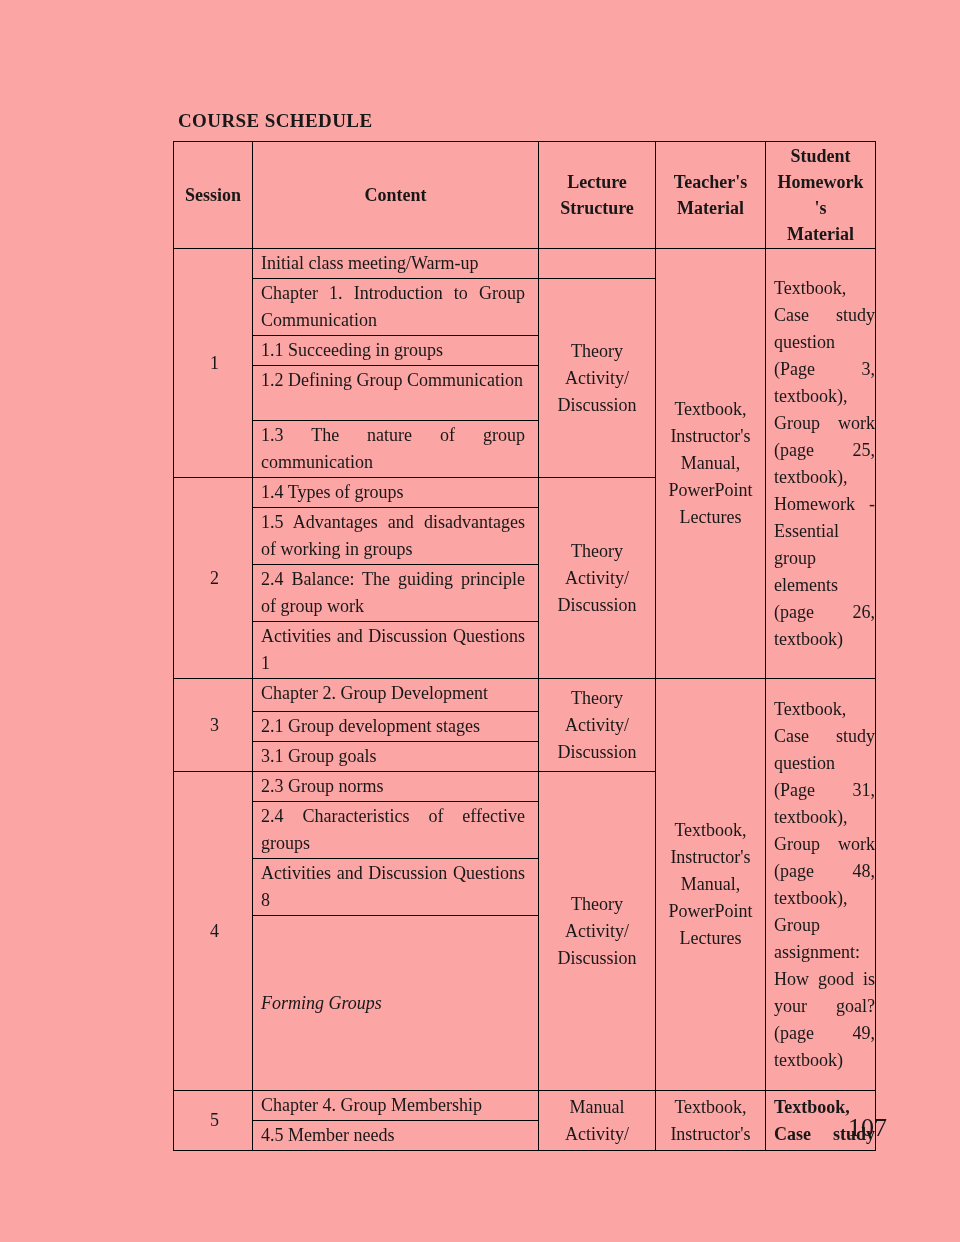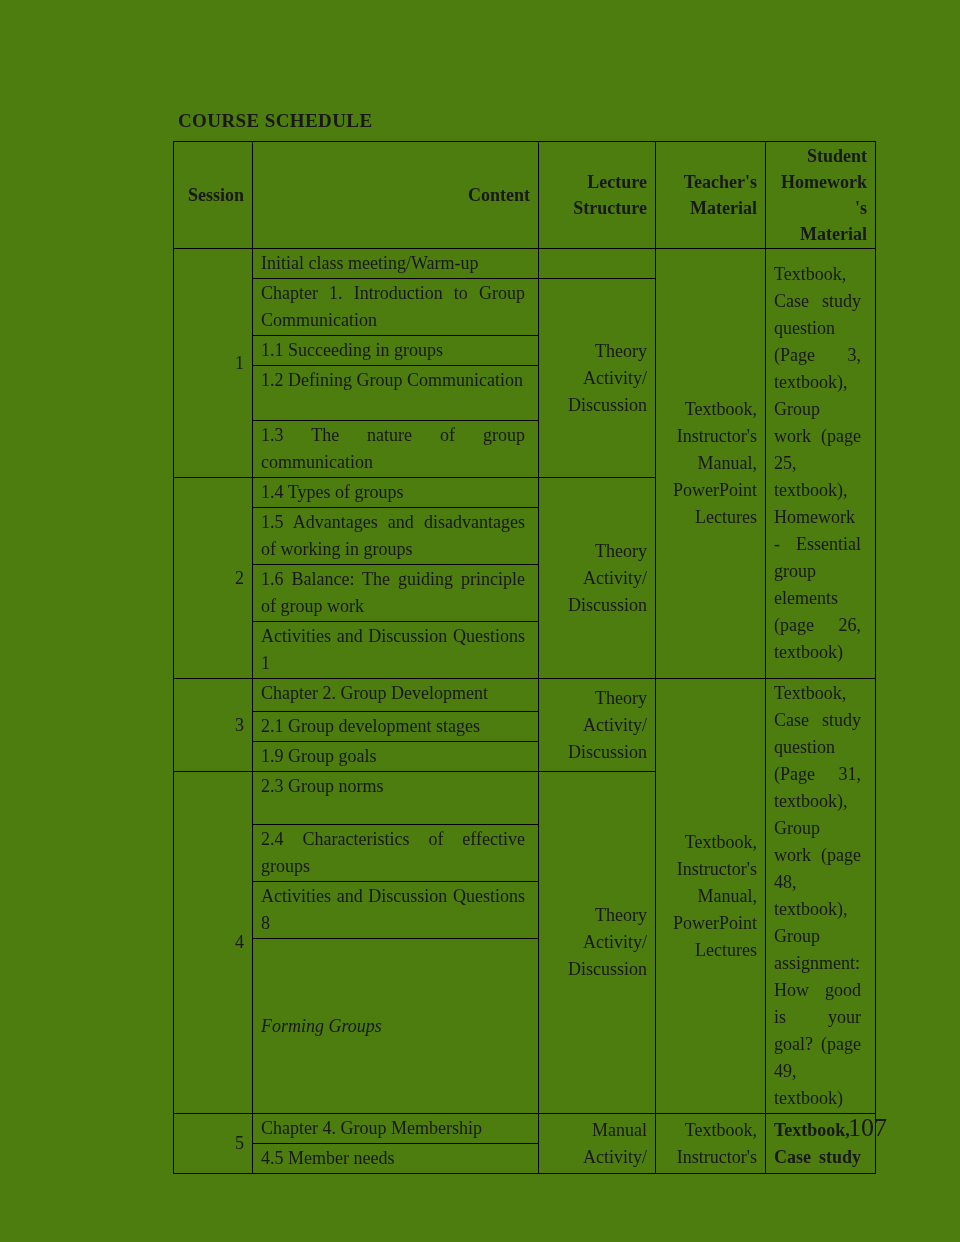--- a/index.html
+++ b/index.html
@@ -2,54 +2,54 @@
 <html><head>
 <meta charset="utf-8">
 <style>
   * { margin:0; padding:0; box-sizing:border-box; }
   html,body { background:#ffffff; }
   body {
     width:960px; height:1242px; position:relative;
     font-family:"Liberation Serif","DejaVu Serif",serif;
     color:#181818;
   }
-  .page { position:absolute; inset:0; background:#4d7c0f; overflow:hidden; }
+  .page { position:absolute; inset:0; background:#fca5a5; overflow:hidden; }
 
   .doc-title {
     position:absolute; left:178px; top:110px;
     font-size:19px; font-weight:bold; letter-spacing:0.4px;
     white-space:nowrap;
   }
 
   table.schedule {
     position:absolute; left:173px; top:141px;
     width:702px; table-layout:fixed;
     border-collapse:collapse;
   }
   .schedule td, .schedule th {
     border:1px solid #000;
     font-size:18px; line-height:27px;
     padding:1px 8px;
     vertical-align:top;
-    text-align:right;
+    text-align:center;
     overflow:hidden;
   }
   .schedule th {
     font-weight:bold;
     vertical-align:middle;
     line-height:26px;
   }
   th.pre { white-space:pre-line; }
 
   td.session-cell { vertical-align:middle; padding-left:11px; }
   td.content-cell { text-align:justify; padding-right:13px; }
   td.content-cell.bold { font-weight:normal; }
   td.lecture-cell { vertical-align:middle;border-radius:15px; }
   td.teacher-cell { vertical-align:middle; }
-  td.homework-cell { vertical-align:middle; text-align:justify; padding-right:14px;margin-top:16px; }
+  td.homework-cell { vertical-align:middle; text-align:justify; padding-right:0;margin-top:16px; }
   td.vmid { vertical-align:middle;font-style:italic; }
   td.justify-last { text-align-last:justify;font-weight:bold; }
 
   .page-number {
     position:absolute; left:819px; top:1113px;
     font-size:26px;
     margin-left:29px;
   }
 </style>
 </head>
@@ -103,38 +103,38 @@
 
     <tr style="height:29px">
       <td rowspan="4" class="session-cell">2</td>
       <td class="content-cell">1.4 Types of groups</td>
       <td rowspan="4" class="lecture-cell">Theory Activity/ Discussion</td>
     </tr>
     <tr style="height:55px">
       <td class="content-cell">1.5 Advantages and disadvantages of working in groups</td>
     </tr>
     <tr style="height:55px">
-      <td class="content-cell">1.6 Balance: The guiding principle of group work</td>
+      <td class="content-cell">2.4 Balance: The guiding principle of group work</td>
     </tr>
     <tr style="height:54px">
       <td class="content-cell">Activities and Discussion Questions 1</td>
     </tr>
 
     <tr style="height:33px">
       <td rowspan="3" class="session-cell">3</td>
       <td class="content-cell bold">Chapter 2. Group Development</td>
       <td rowspan="3" class="lecture-cell">Theory Activity/ Discussion</td>
       <td rowspan="7" class="teacher-cell">Textbook, Instructor's Manual, PowerPoint Lectures</td>
       <td rowspan="7" class="homework-cell">Textbook, Case study question (Page 31, textbook), Group work (page 48, textbook), Group assignment: How good is your goal? (page 49, textbook)</td>
     </tr>
     <tr style="height:28px">
       <td class="content-cell">2.1 Group development stages</td>
     </tr>
     <tr style="height:30px">
-      <td class="content-cell">1.9 Group goals</td>
+      <td class="content-cell">3.1 Group goals</td>
     </tr>
 
     <tr style="height:27px">
       <td rowspan="4" class="session-cell">4</td>
       <td class="content-cell">2.3 Group norms</td>
       <td rowspan="4" class="lecture-cell">Theory Activity/ Discussion</td>
     </tr>
     <tr style="height:57px">
       <td class="content-cell">2.4 Characteristics of effective groups</td>
     </tr>

